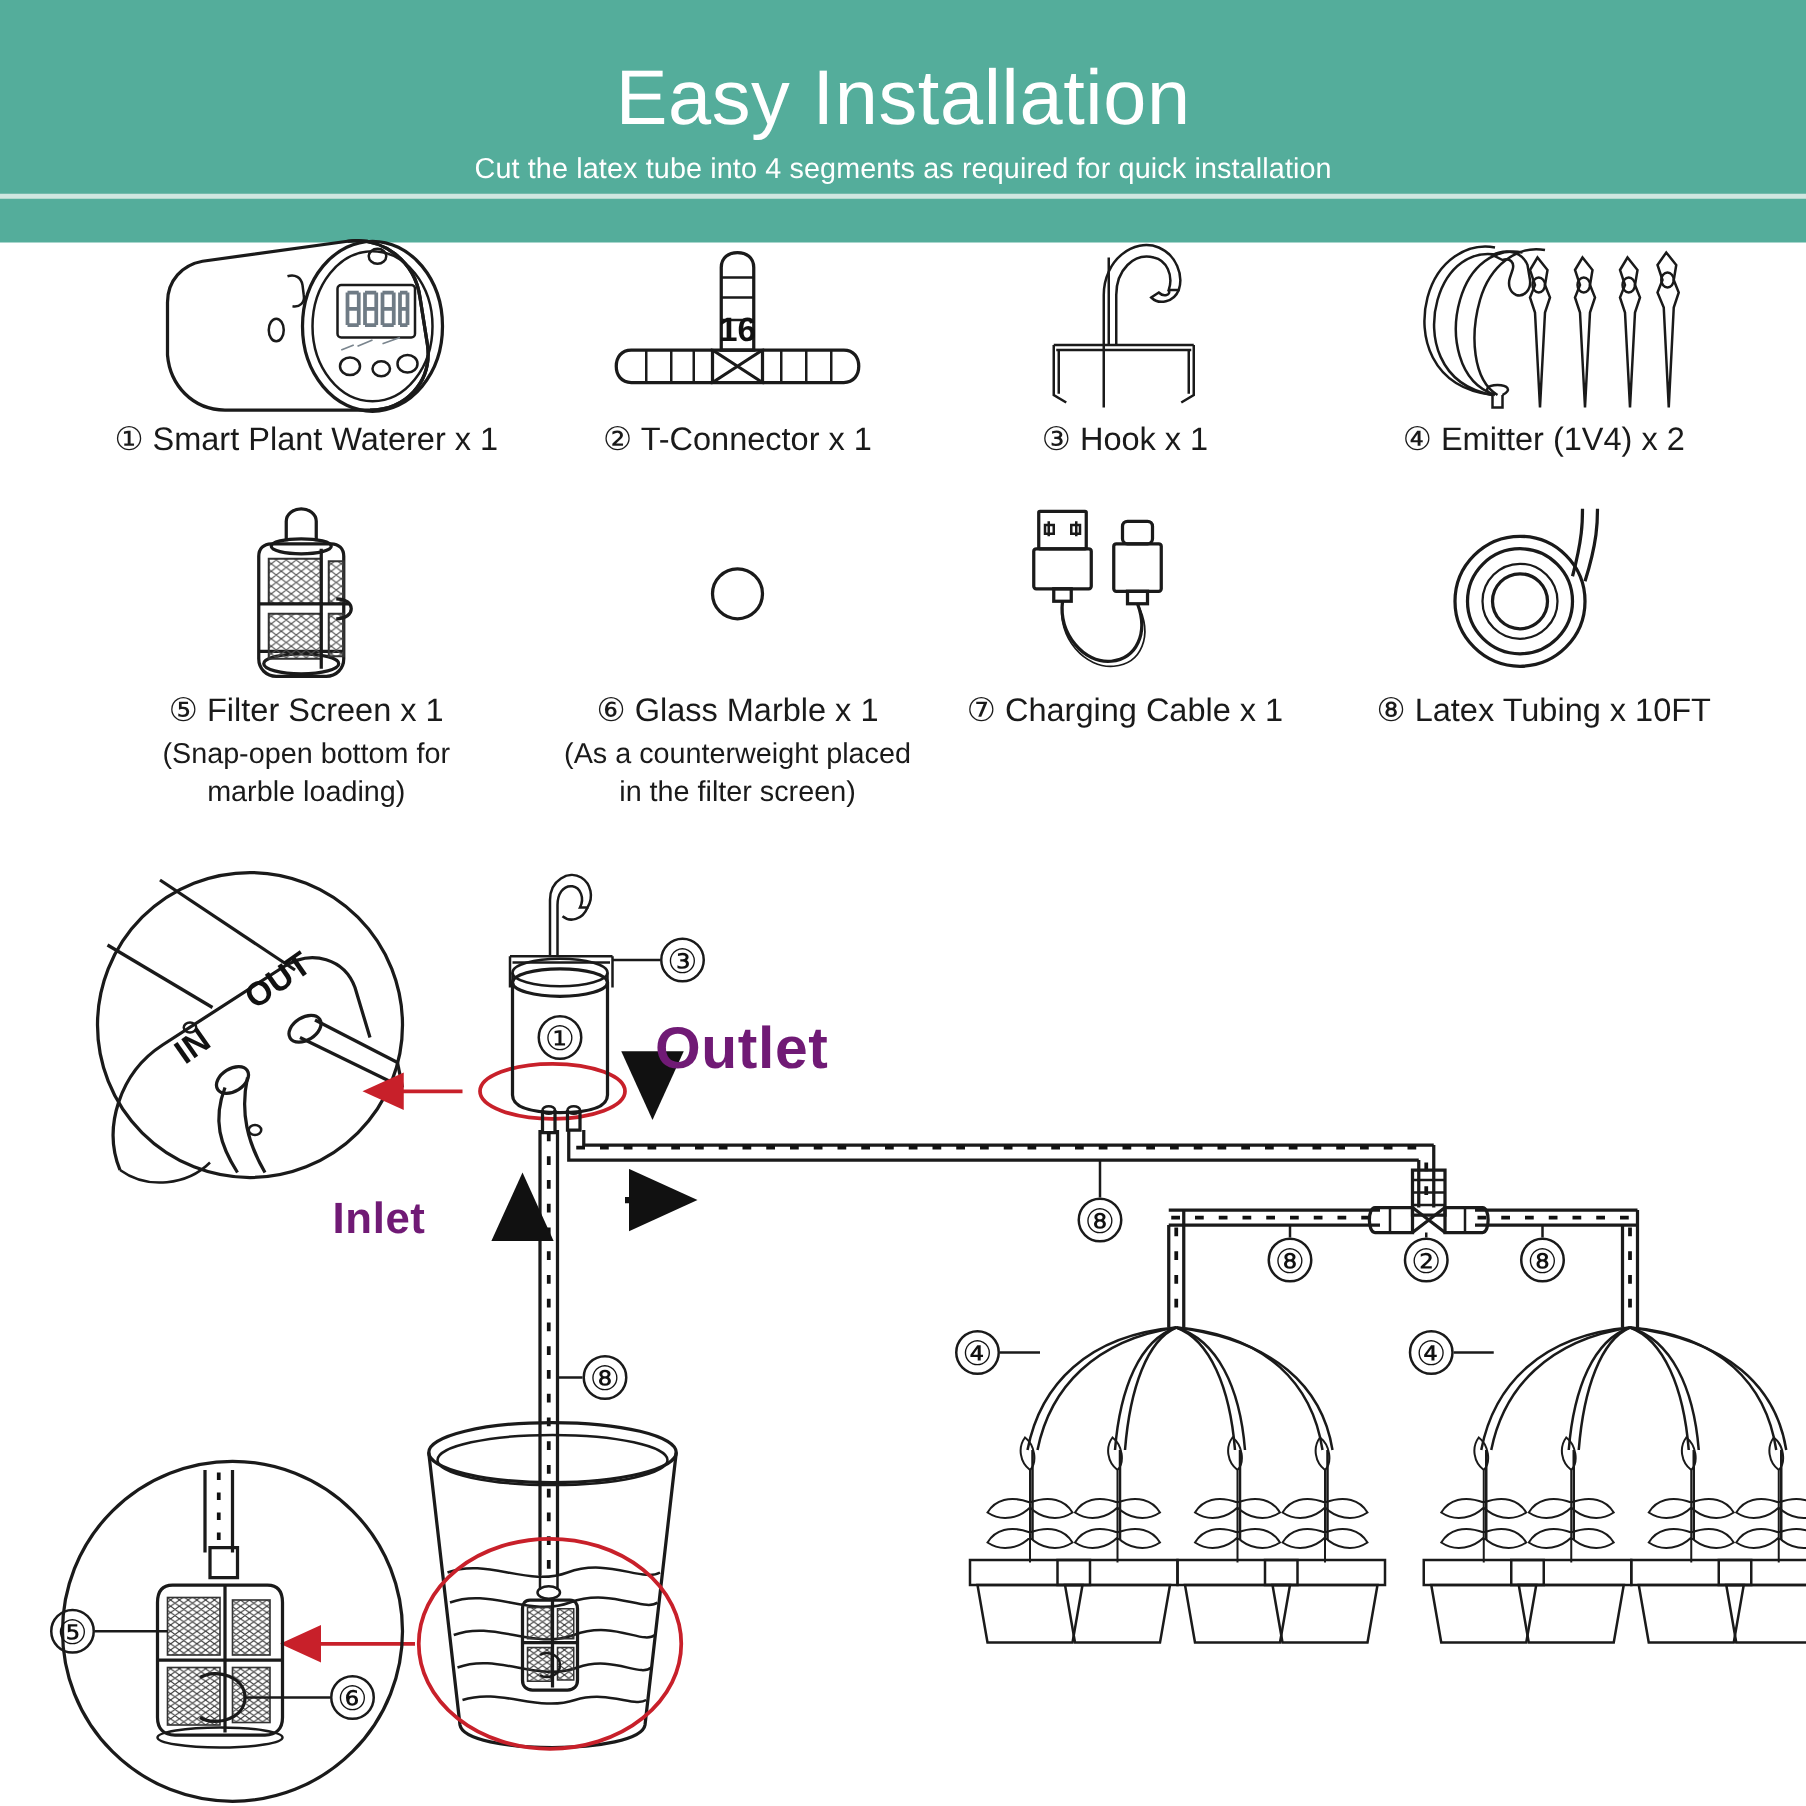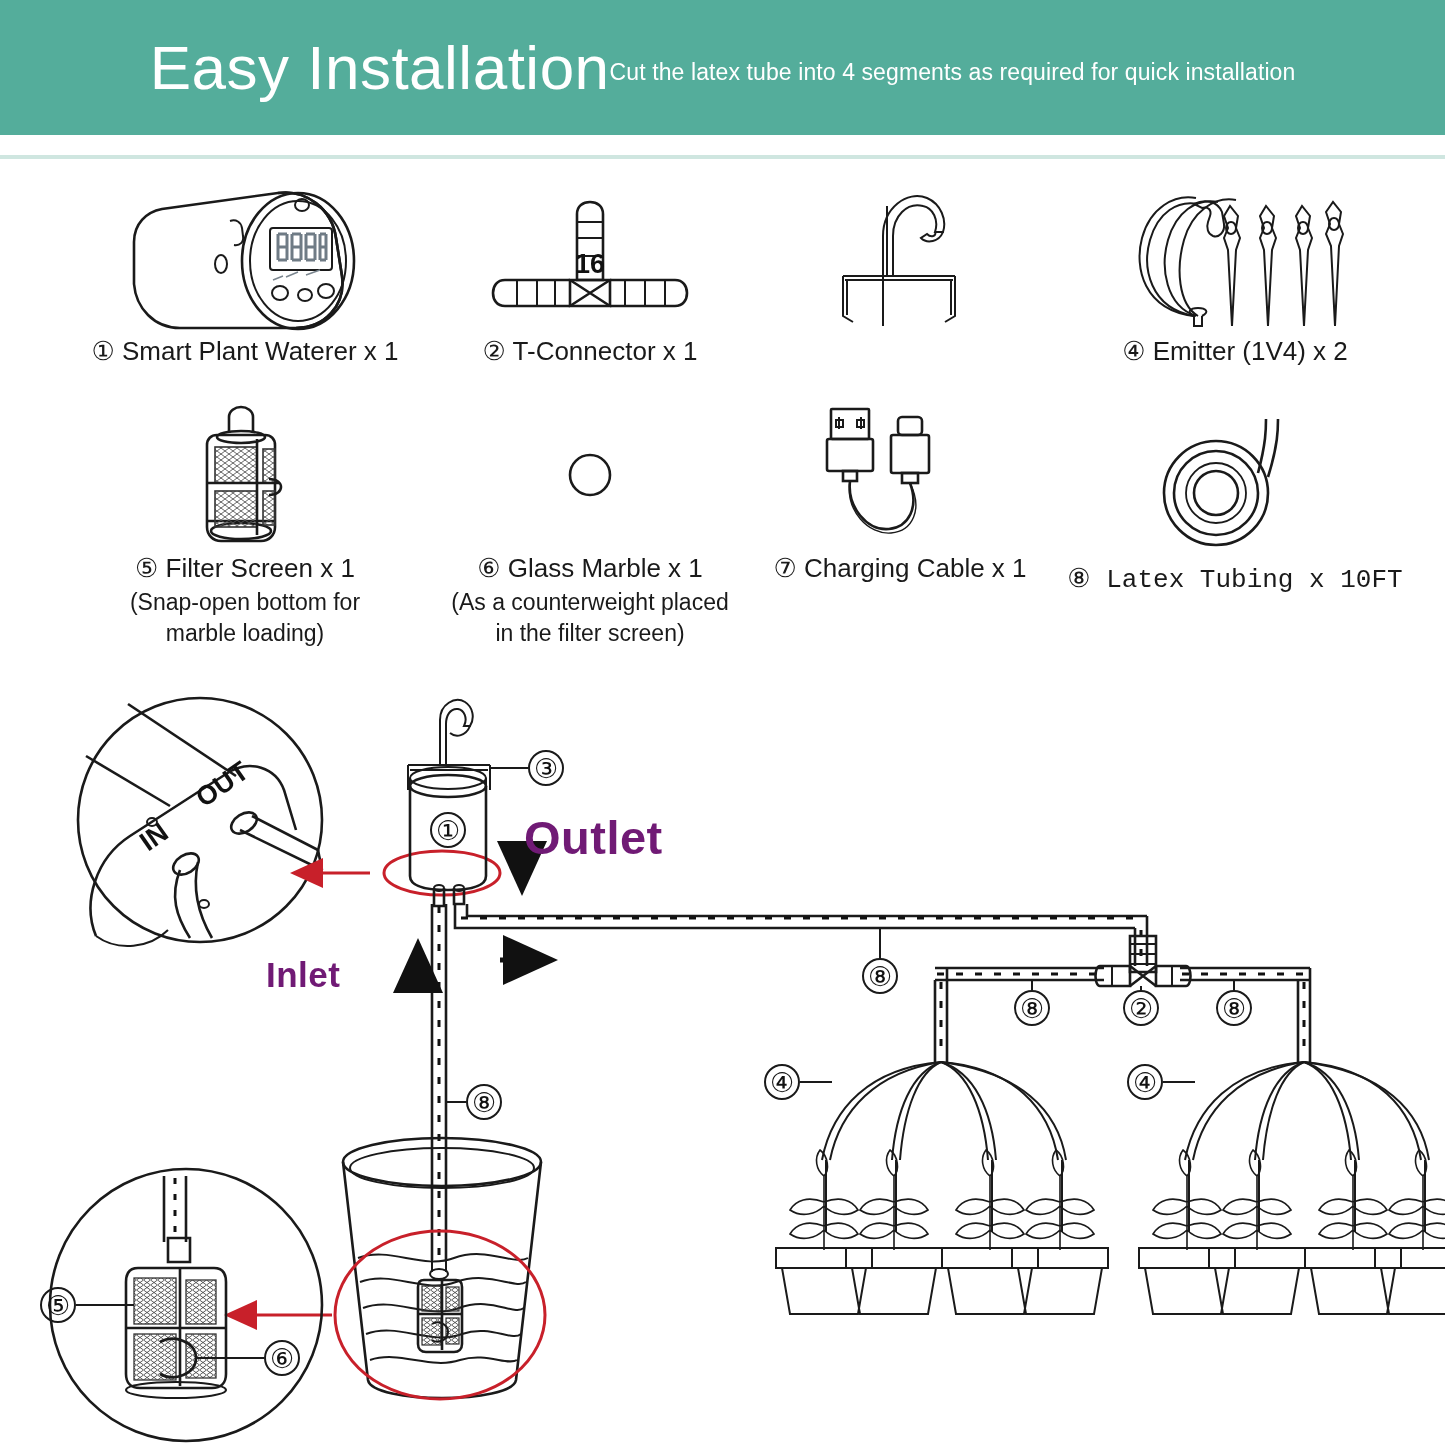--- a/index.html
+++ b/index.html
@@ -8,23 +8,23 @@
     background:#ffffff;
     font-family:"Liberation Sans", sans-serif;
     color:#1a1a1a;
     overflow:hidden;
     position:relative;
   }
   .page{position:relative;width:1445px;height:1445px;}
 
   
   .header{
-    position:absolute;left:0;top:0;width:1445px;height:135px;
+    position:absolute;left:0;top:0;width:1445px;height:194px;
     background:#54ad9b;
-    display:flex;flex-direction:row;align-items:center;justify-content:center;
+    display:flex;flex-direction:column;align-items:center;justify-content:center;
     box-sizing:border-box;
   }
   .header h1{
     margin:0;
     font-size:62px;
     font-weight:400;
     color:#ffffff;
     letter-spacing:0.5px;
     line-height:1.05;
   }
@@ -65,21 +65,21 @@
 
   
   #part-1{left:10px;top:8px;width:470px;}
   #part-2{left:400px;top:8px;width:380px;}
   #part-3{left:730px;top:8px;width:340px;}
   #part-4{left:1030px;top:8px;width:410px;}
   
   #part-5{left:20px;top:240px;width:450px;}
   #part-6{left:400px;top:240px;width:380px;}
   #part-7{left:730px;top:240px;width:340px;}
-  #part-8{left:1030px;top:252px;width:410px;font-family:Liberation Mono, monospace;}
+  #part-8{left:1030px;top:240px;width:410px;}
 
   #part-5 .art,#part-6 .art,#part-7 .art,#part-8 .art{height:145px;}
 
   
   .diagram{
     position:absolute;left:0;top:690px;width:1445px;height:755px;
   }
   .dlabel{
     position:absolute;
     font-weight:bold;
@@ -167,20 +167,21 @@
             <path d="M128 56 C124 66 112 68 106 62 L112 58 C116 62 122 60 120 56"></path>
             <path d="M28 100 L140 100"></path>
             <path d="M28 100 L28 140 L38 146"></path>
             <path d="M140 100 L140 140 L130 146"></path>
             <path d="M30 104 L138 104"></path>
             <path d="M32 104 L32 139 M136 104 L136 139"></path>
             <path d="M72 100 L72 30"></path>
           </g>
         </svg>
       </div>
+      <div class="cap">③ Hook x 1</div>
     </div>
 
     <div class="part" id="part-4">
       <div class="art">
         <svg width="230" height="160" viewBox="0 0 230 160">
           <g class="ol thin">
             <path d="M74 140 C24 134 14 92 22 62 C30 32 54 18 76 22"></path>
             <path d="M74 140 C30 132 22 92 30 64 C38 36 58 24 78 28"></path>
             <path d="M76 140 C46 130 40 92 48 64 C56 36 76 22 98 26"></path>
             <path d="M78 140 C58 128 56 92 64 64 C72 36 94 20 116 24"></path>

